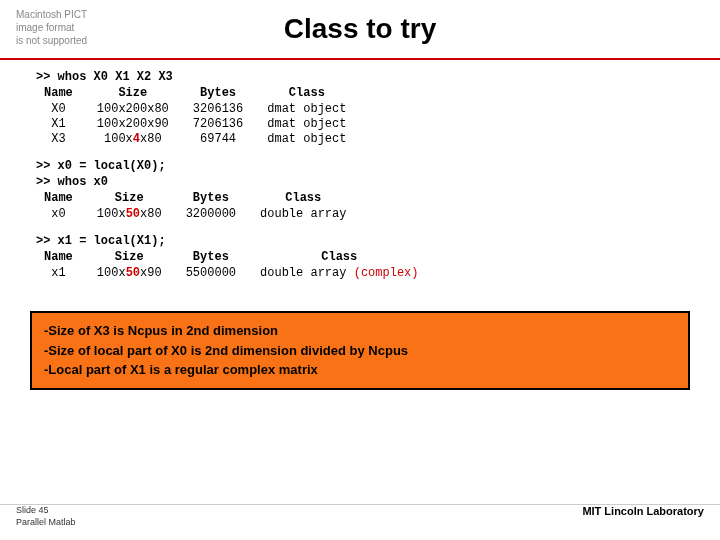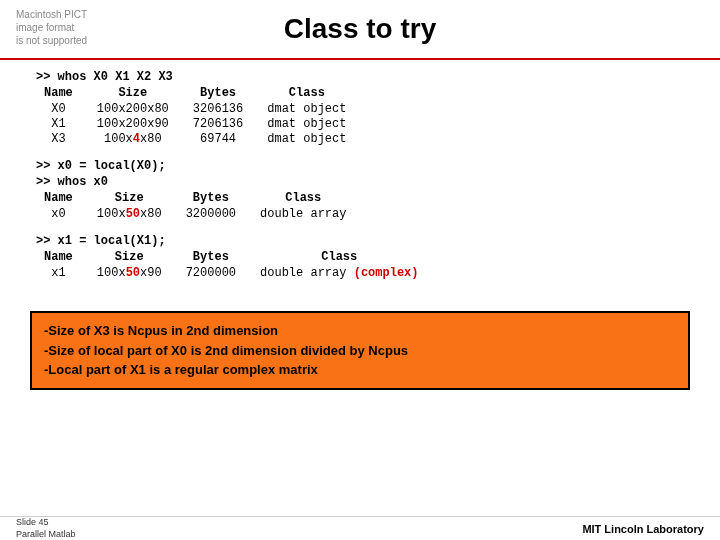--- a/index.html
+++ b/index.html
@@ -87,21 +87,20 @@
       padding-right: 24px;
     }
 
     
     .highlight-red {
       color: #cc0000;
       font-weight: bold;
     }
     .highlight-complex {
       color: #cc0000;
-      font-weight: bold;
     }
 
     
     #note-box {
       margin: 8px 30px 0 30px;
       border: 2px solid #000;
       padding: 8px 12px;
       background: #f97316;
     }
     #note-box p {
@@ -111,23 +110,22 @@
       line-height: 1.5;
       color: #000;
     }
 
     
     #footer {
       position: absolute;
       bottom: 0;
       left: 0;
       right: 0;
-      height: 24px;
+      height: 36px;
       display: flex;
-      align-items: center;
       justify-content: space-between;
       padding: 0 16px;
       border-top: 1px solid #ccc;
     }
     #slide-info {
       font-size: 9px;
       color: #333;
       line-height: 1.3;
     }
     #lab-name {
@@ -220,21 +218,21 @@
             <th>Name</th>
             <th>Size</th>
             <th class="bytes-col">Bytes</th>
             <th>Class</th>
           </tr>
         </thead>
         <tbody>
           <tr>
             <td>x1</td>
             <td>100x<span class="highlight-red">50</span>x90</td>
-            <td class="bytes-col">7200000</td>
+            <td class="bytes-col">5500000</td>
             <td>double array <span class="highlight-complex">(complex)</span></td>
           </tr>
         </tbody>
       </table>
     </div>
   </div>
 
 </div>
 
 <div id="note-box">

